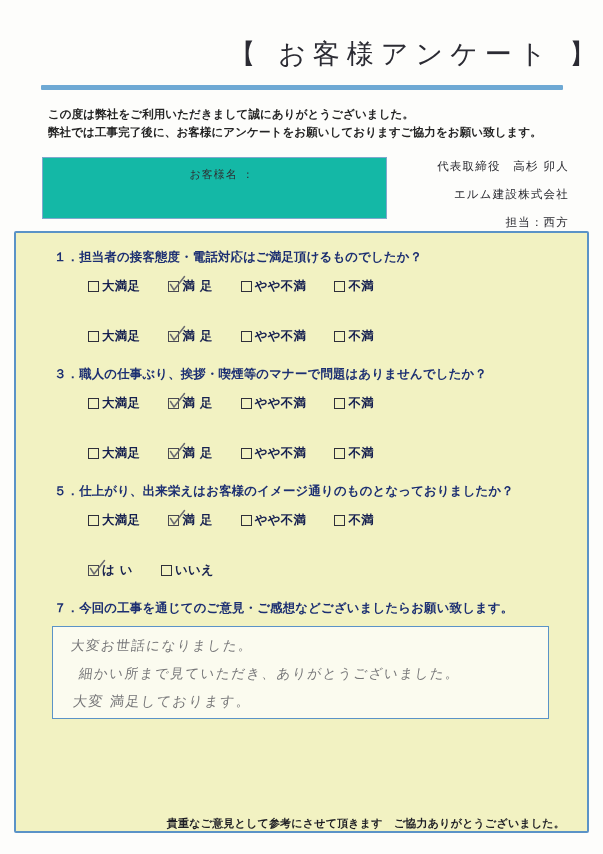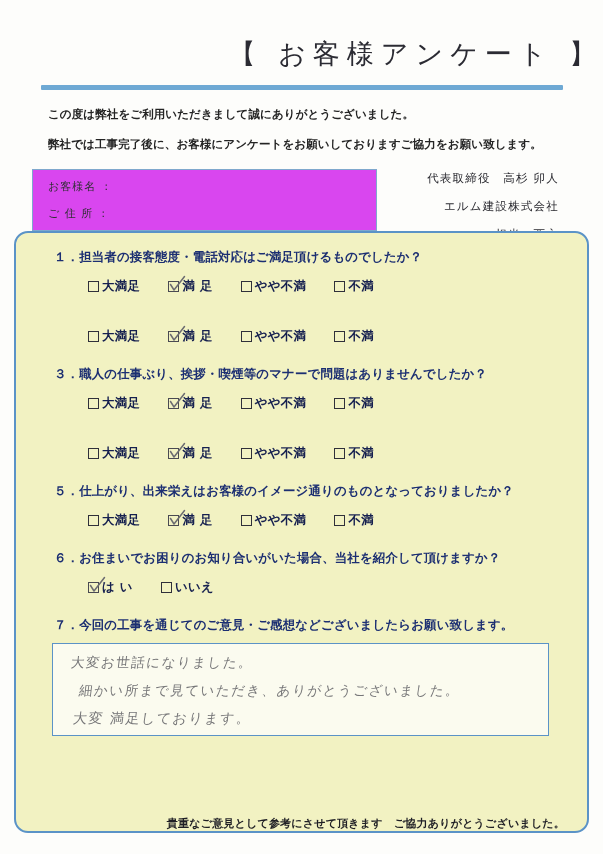--- a/index.html
+++ b/index.html
@@ -38,36 +38,37 @@
     border-radius: 1px;
   }
 
   .intro {
     margin: 17px 0 0 48px;
     color: #242424;
     font-size: 11.5px;
     font-weight: bold;
     letter-spacing: 0.1px;
   }
-  .intro.second { margin-top: 15px; }
+  .intro.second { margin-top: 3px; }
 
   
   .inforow {
     margin: 17px 0 0 0;
     display: flex;
     align-items: flex-start;
   }
 
   .custbox {
-    margin-left: 32px;
+    margin-left: 42px;
     width: 345px;
     height: 62px;
     border: 1.3px solid #7fa8cd;
-    background: #d946ef;
+    background: #14b8a6;
     padding: 9px 0 0 15px;
+    text-align: center;
   }
 
   .custline {
     font-size: 11px;
     color: #2f2f33;
     margin-bottom: 12px;
     letter-spacing: 1px;
   }
 
   .company {
@@ -86,21 +87,21 @@
   .company div:last-child { margin-bottom: 0; }
 
   
   .panel {
     position: absolute;
     left: 14px;
     top: 231px;
     width: 575px;
     height: 602px;
     border: 2px solid #5b93c7;
-    border-radius: 14px;
+    border-radius: 2px;
     background: #f2f2c2;
     padding: 14px 0 0 0;
   }
 
   .q {
     margin: 0 0 0 38px;
     padding-top: 2px;
   }
   .q + .q { margin-top: 19px; }
 
@@ -199,21 +200,20 @@
 
   <div class="title">【 お客様アンケート 】</div>
   <div class="divider"></div>
 
   <div class="intro">この度は弊社をご利用いただきまして誠にありがとうございました。</div>
   <div class="intro second">弊社では工事完了後に、お客様にアンケートをお願いしておりますご協力をお願い致します。</div>
 
   <div class="inforow">
     <div class="custbox">
       <div class="custline">お客様名 ：</div>
-      <div class="custline">ご 住 所 ：</div>
     </div>
     <div class="company">
       <div>代表取締役　高杉 卯人</div>
       <div>エルム建設株式会社</div>
       <div>担当：西方</div>
     </div>
   </div>
 
   <div class="panel">
     <div id="questions">
@@ -334,21 +334,20 @@
               <span class="box"></span>
               <span class="optlabel">やや不満</span>
             </div>
             <div class="opt">
               <span class="box"></span>
               <span class="optlabel">不満</span>
             </div>
           </div>
         </div>
         <div class="q">
-          <div class="qtext">６．お住まいでお困りのお知り合いがいた場合、当社を紹介して頂けますか？</div>
           <div class="opts">
             <div class="opt checked">
               <span class="box">
                 <svg class="tick" viewBox="0 0 17 19">
                   <path d="M1.5 9.5 L5 15 L15.5 1.5" fill="none" stroke="#6b6b70" stroke-width="1.5" stroke-linecap="round" stroke-linejoin="round"></path>
                 </svg>
               </span>
               <span class="optlabel">は い</span>
             </div>
             <div class="opt">

